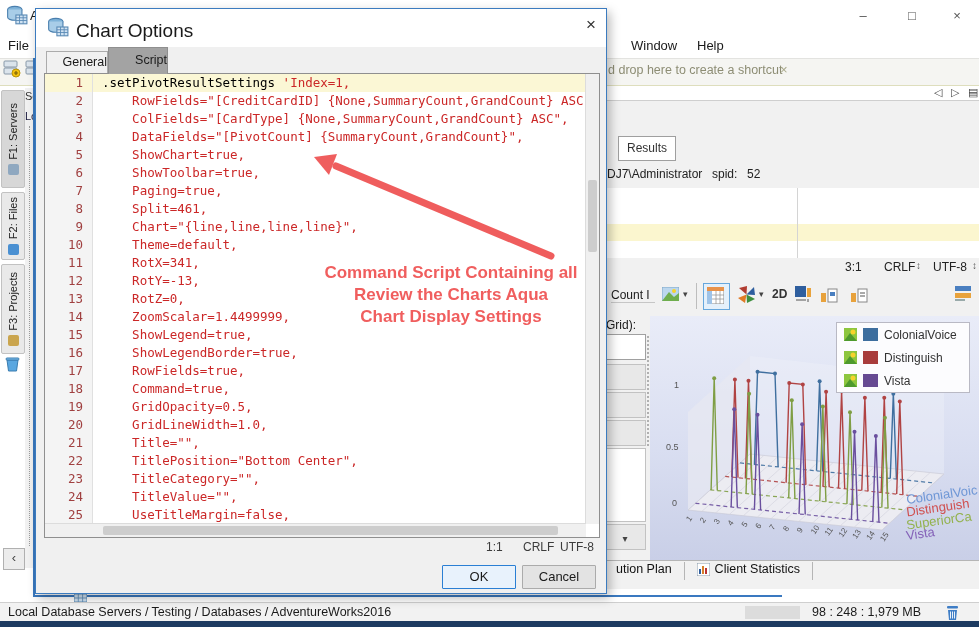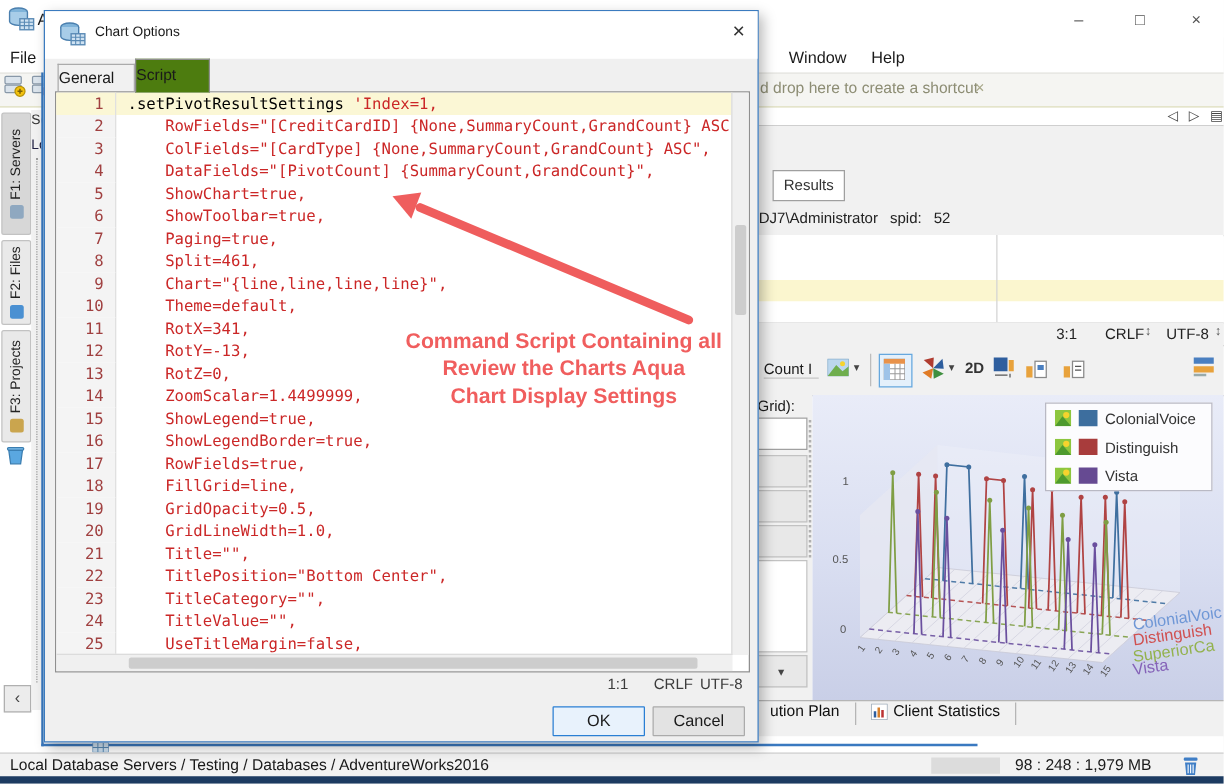--- a/index.html
+++ b/index.html
@@ -17,25 +17,25 @@
         justify-content:center;gap:5px;border:1px solid #c2c2c2;background:#e9e9e9;border-radius:2px}
   .vtab.active{background:#d7d7d7}
   .vtxt{writing-mode:vertical-rl;transform:rotate(180deg);font-size:11px;color:#222}
   .vtab-ic{width:11px;height:11px;border-radius:2px}
   .panelgray{background:#f1f1f1}
   .statusbar{background:#f2f2f2;border-top:1px solid #cfcfcf;font-size:12.5px}
   
   #dialog{position:absolute;left:35px;top:8px;width:570px;height:584px;background:#f0f0f0;
           border:1px solid #3b7bbf;box-shadow:3px 4px 10px rgba(0,0,0,.28);z-index:20}
   #dlg-title{position:absolute;left:0;top:0;right:0;height:38px;background:#fff}
-  #dlg-title .t{position:absolute;left:40px;top:11px;font-size:11px}
-  .dtab{position:absolute;font-size:12.5px;text-align:left}
+  #dlg-title .t{position:absolute;left:40px;top:11px;font-size:19px}
+  .dtab{position:absolute;font-size:12.5px;text-align:right}
   .dtab.inactive{left:10px;top:42px;width:60px;height:21px;line-height:21px;background:#f1f1f1;
                  border:1px solid #ababab;border-bottom:none}
-  .dtab.active{left:72px;top:38px;width:58px;height:26px;line-height:25px;background:#4d7c0f;
+  .dtab.active{left:72px;top:38px;width:58px;height:26px;line-height:25px;background:#a3a3a3;
                border:1px solid #8f8f8f;border-bottom:none;z-index:3}
   #codebox{position:absolute;left:8px;top:64px;width:554px;height:463px;background:#fff;
            border:1px solid #8f8f8f;overflow:hidden}
   #code-lines{position:absolute;left:0;top:0;right:13px;bottom:13px;overflow:hidden}
   .code-row{display:flex;height:18px;line-height:18px;font-family:"DejaVu Sans Mono",monospace;font-size:12.5px}
   .code-row .ln{flex:0 0 38px;text-align:right;padding-right:9px;color:#a04040;background:#f4f4f4;
                 border-right:1px solid #e0e0e0}
   .code-row .code{white-space:pre;padding-left:9px;color:#cb2727}
   .code-row .kw{color:#000000}
   .code-row.current,.code-row.current .ln{background:#fbf7d5}
@@ -454,21 +454,21 @@
         <div class="code-row">
           <span class="ln">16</span>
           <span class="code"><span class="kw"></span><span>    ShowLegendBorder=true,</span></span>
         </div>
         <div class="code-row">
           <span class="ln">17</span>
           <span class="code"><span class="kw"></span><span>    RowFields=true,</span></span>
         </div>
         <div class="code-row">
           <span class="ln">18</span>
-          <span class="code"><span class="kw"></span><span>    FillGrid=line,</span></span>
+          <span class="code"><span class="kw"></span><span>    Command=true,</span></span>
         </div>
         <div class="code-row">
           <span class="ln">19</span>
           <span class="code"><span class="kw"></span><span>    GridOpacity=0.5,</span></span>
         </div>
         <div class="code-row">
           <span class="ln">20</span>
           <span class="code"><span class="kw"></span><span>    GridLineWidth=1.0,</span></span>
         </div>
         <div class="code-row">

